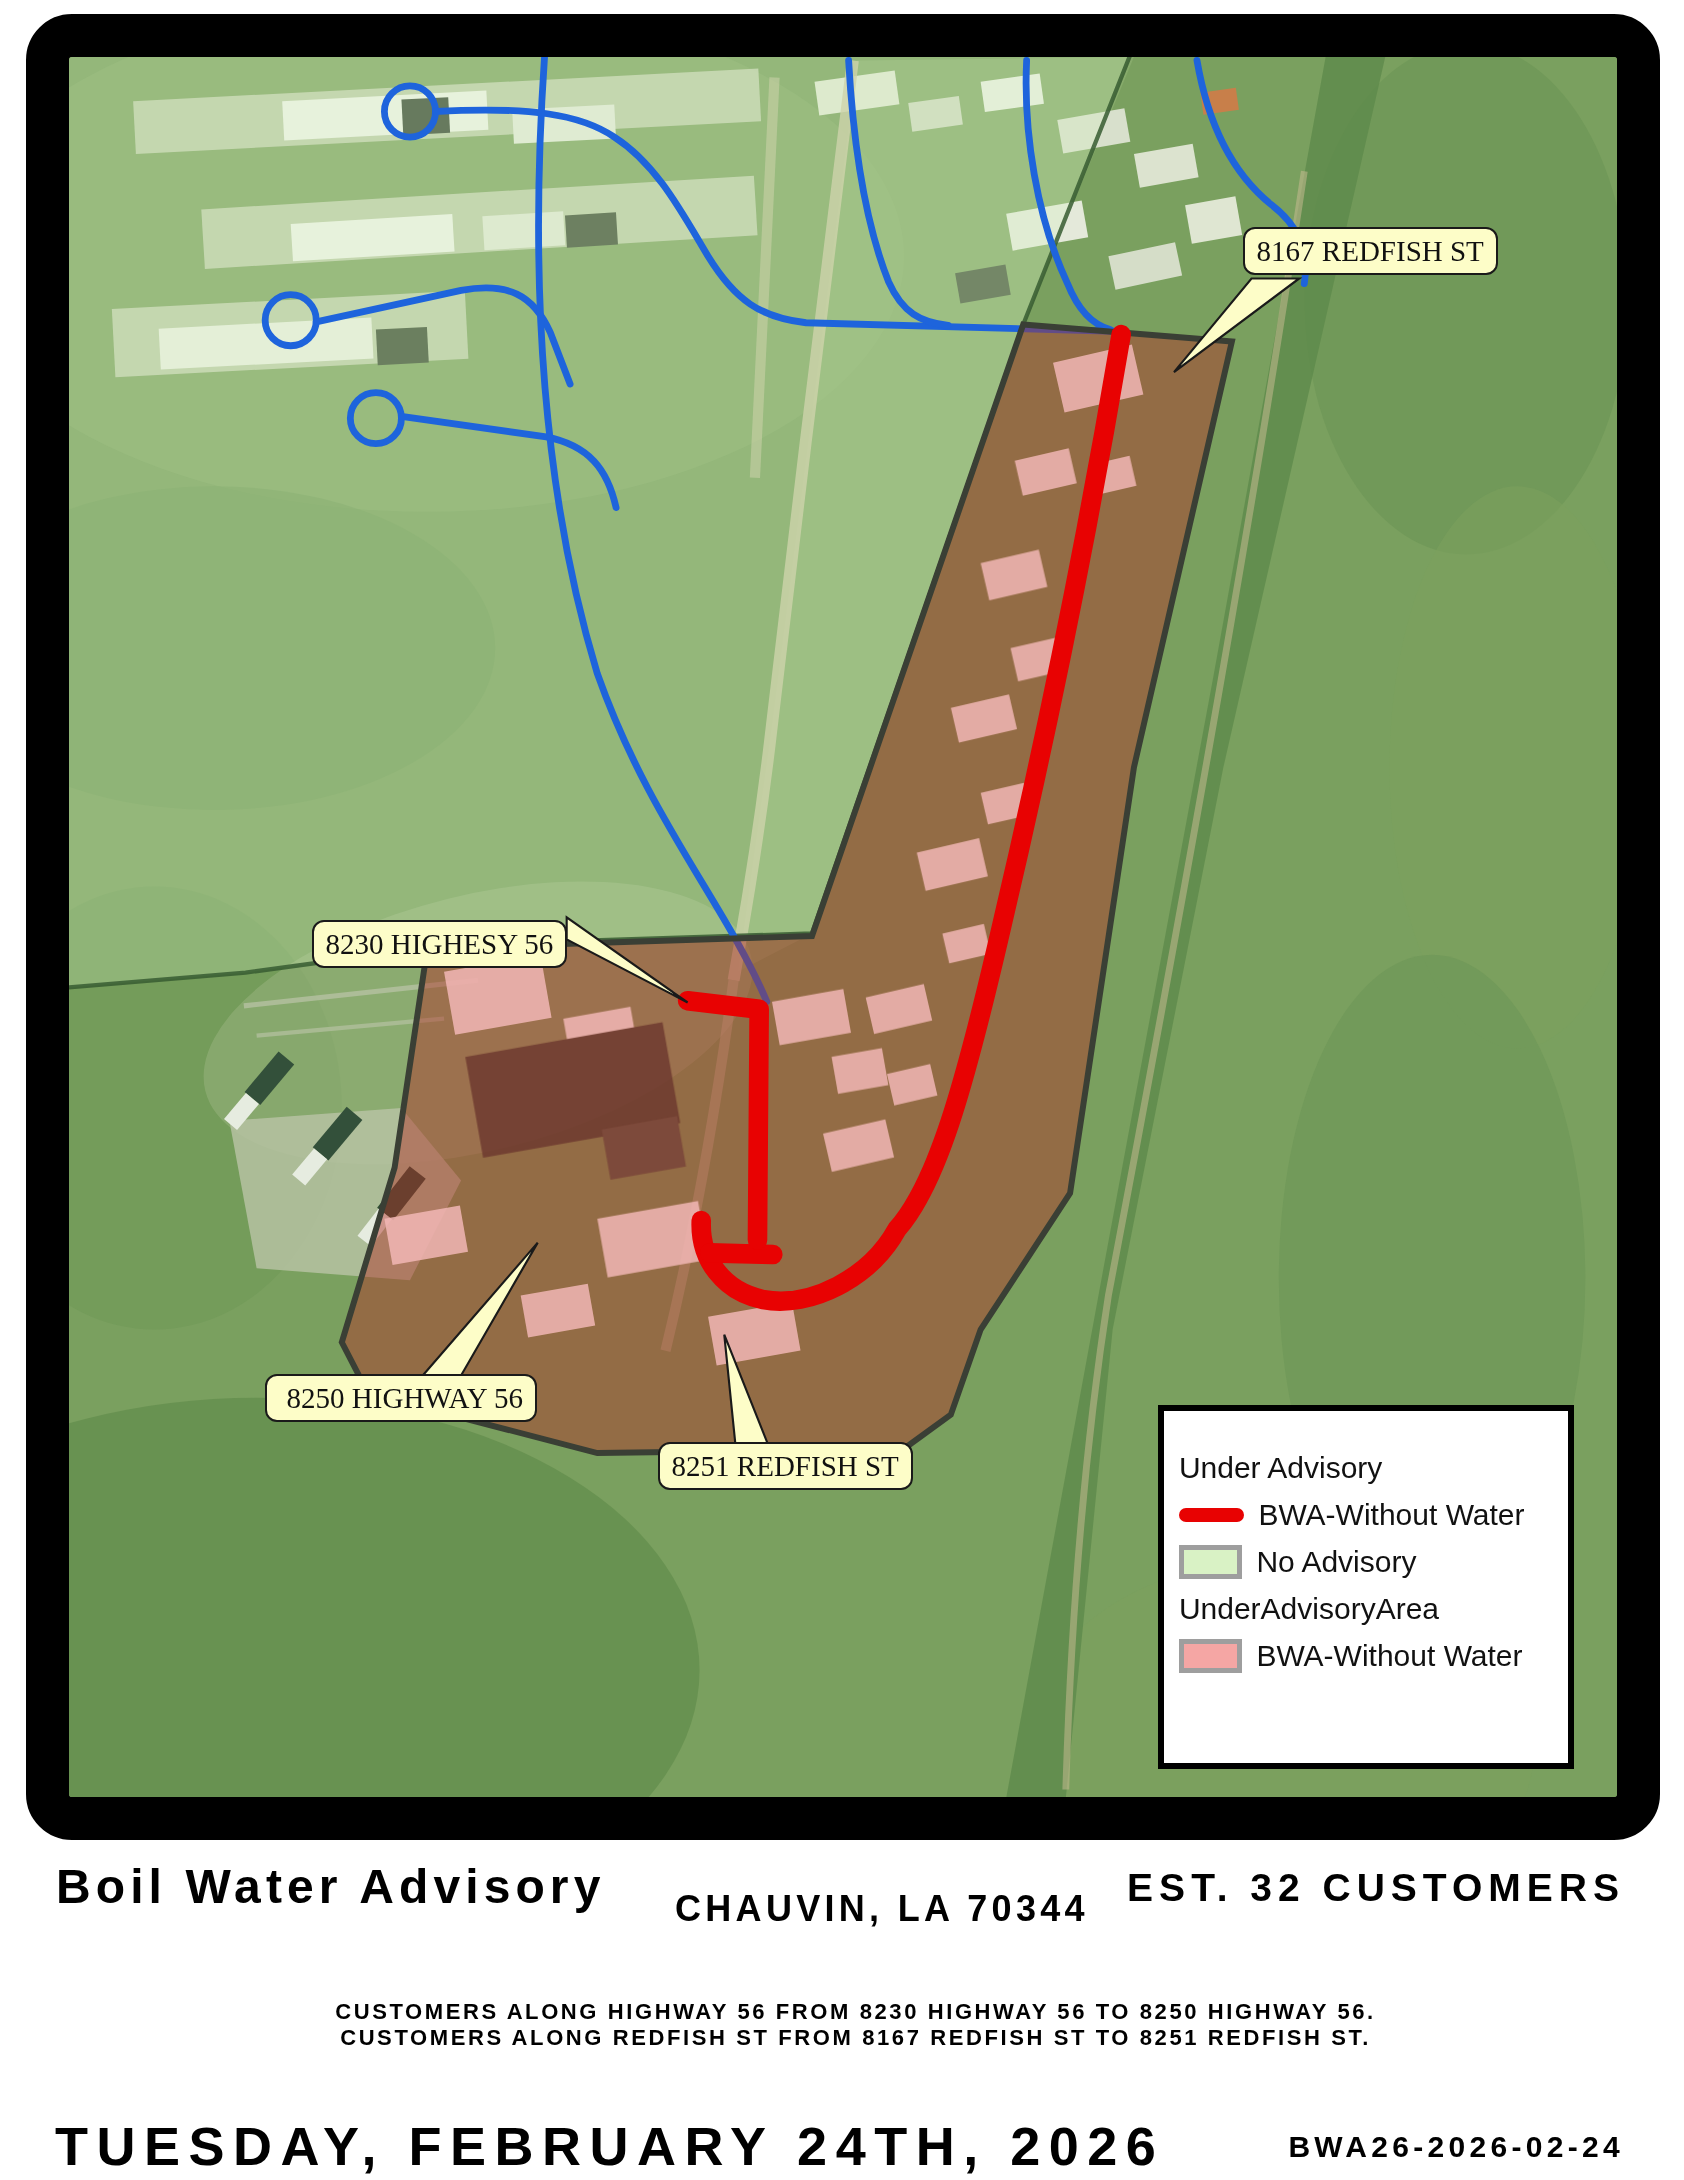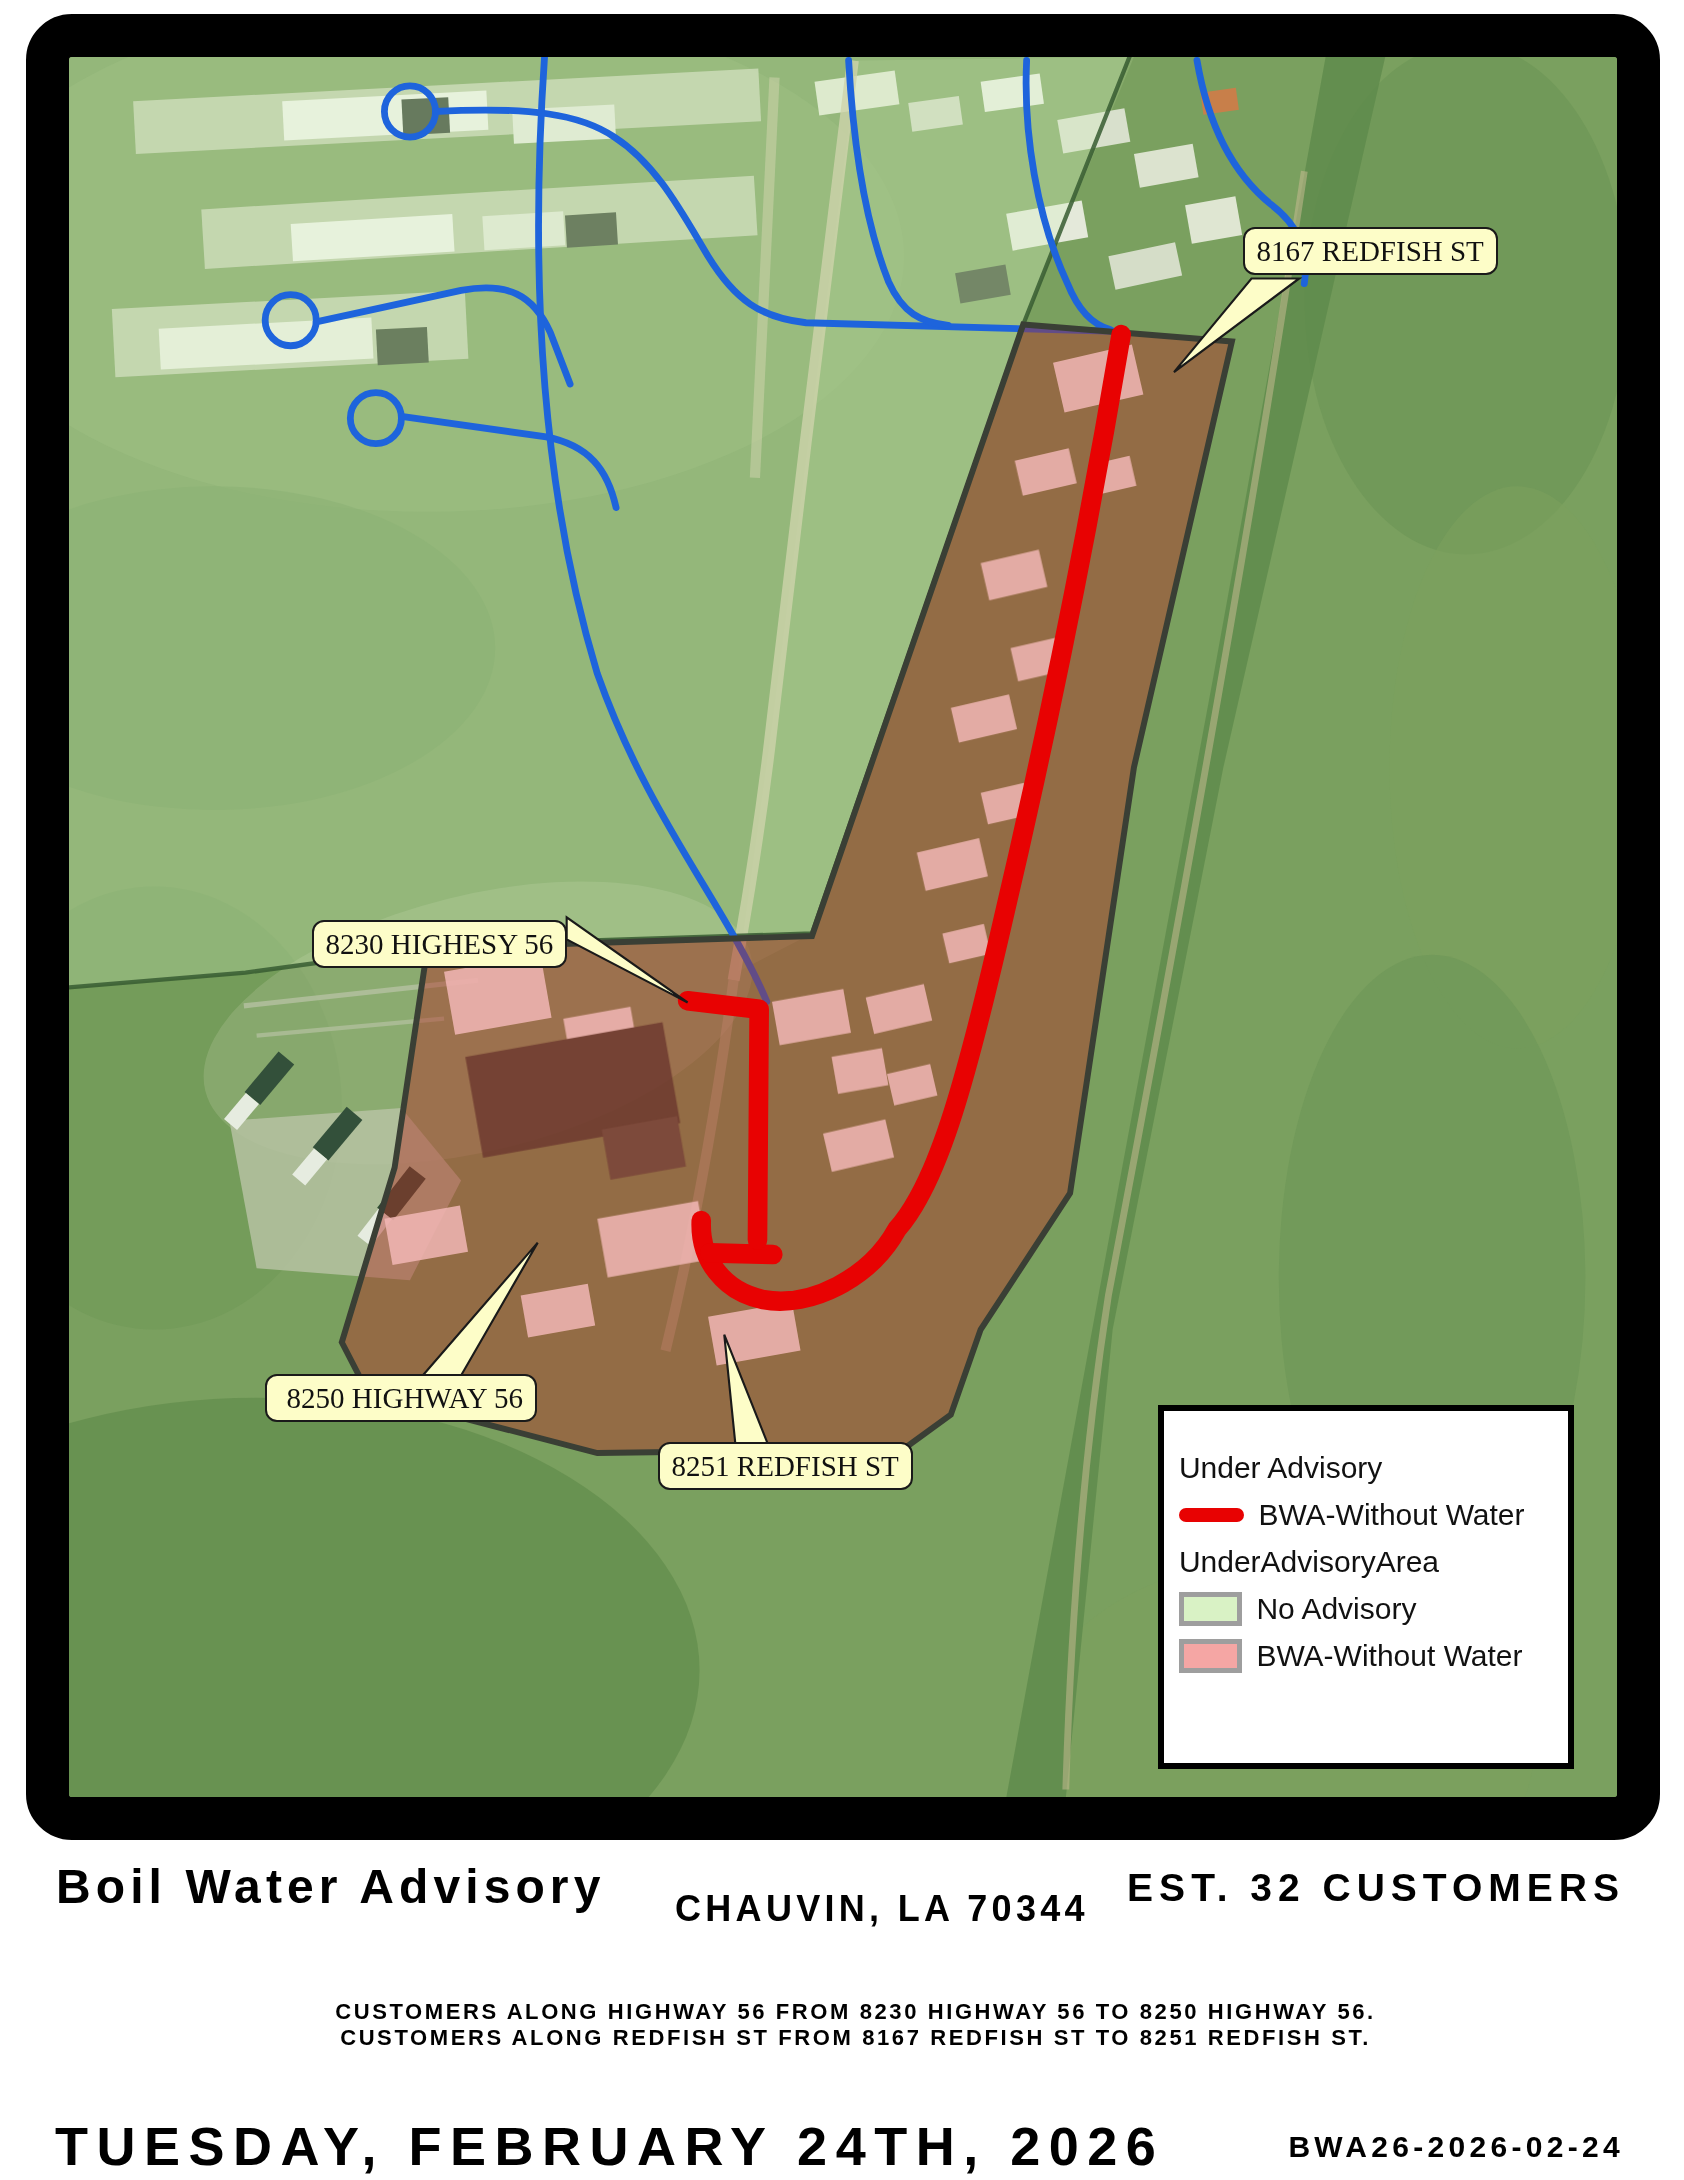--- a/index.html
+++ b/index.html
@@ -187,25 +187,25 @@
     <div class="callout" style="left:589px;top:1385px;">
       <span>8251 REDFISH ST</span>
     </div>
 
     <div class="legend">
       <div class="legend-row legend-header">Under Advisory</div>
       <div class="legend-row">
         <span class="swatch-line"></span>
         <span>BWA-Without Water</span>
       </div>
-      <div class="legend-row">UnderAdvisoryArea</div>
       <div class="legend-row">
         <span class="swatch-rect swatch-green"></span>
         <span>No Advisory</span>
       </div>
+      <div class="legend-row">UnderAdvisoryArea</div>
       <div class="legend-row">
         <span class="swatch-rect swatch-pink"></span>
         <span>BWA-Without Water</span>
       </div>
     </div>
   </div>
 
   <div class="ft ft-title">Boil Water Advisory</div>
   <div class="ft ft-city">CHAUVIN, LA 70344</div>
   <div class="ft ft-customers">EST. 32 CUSTOMERS</div>

